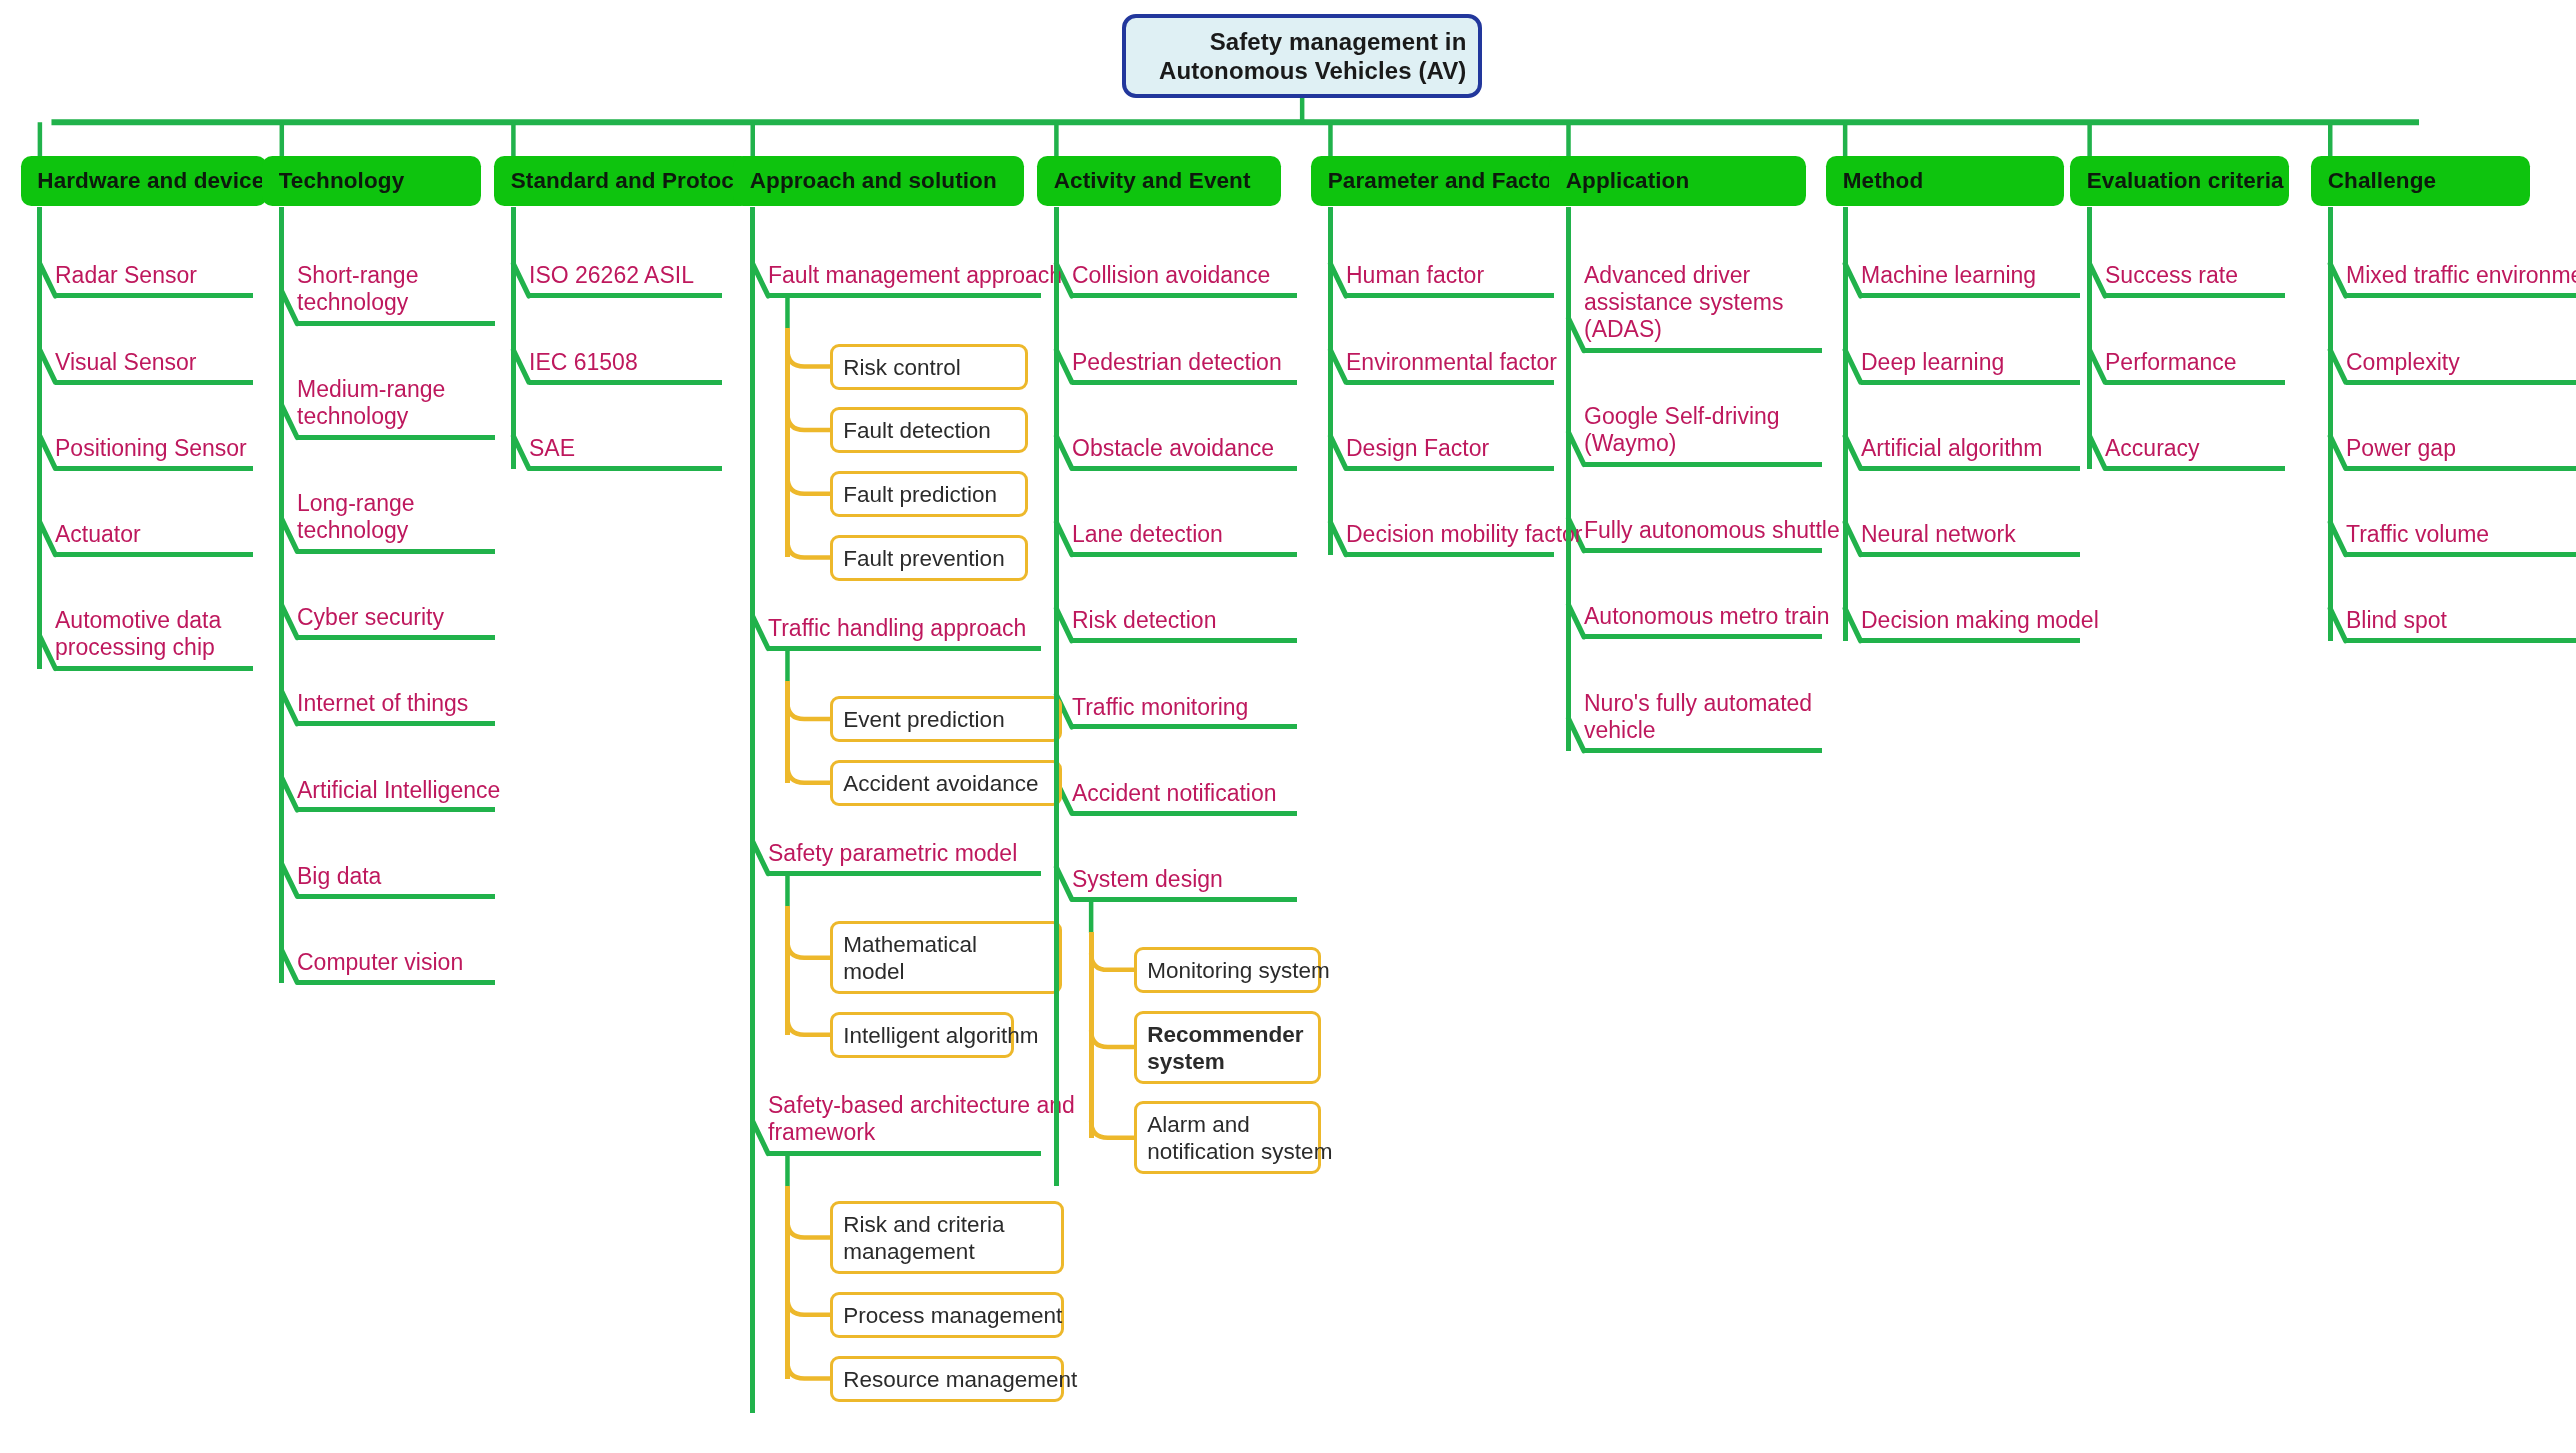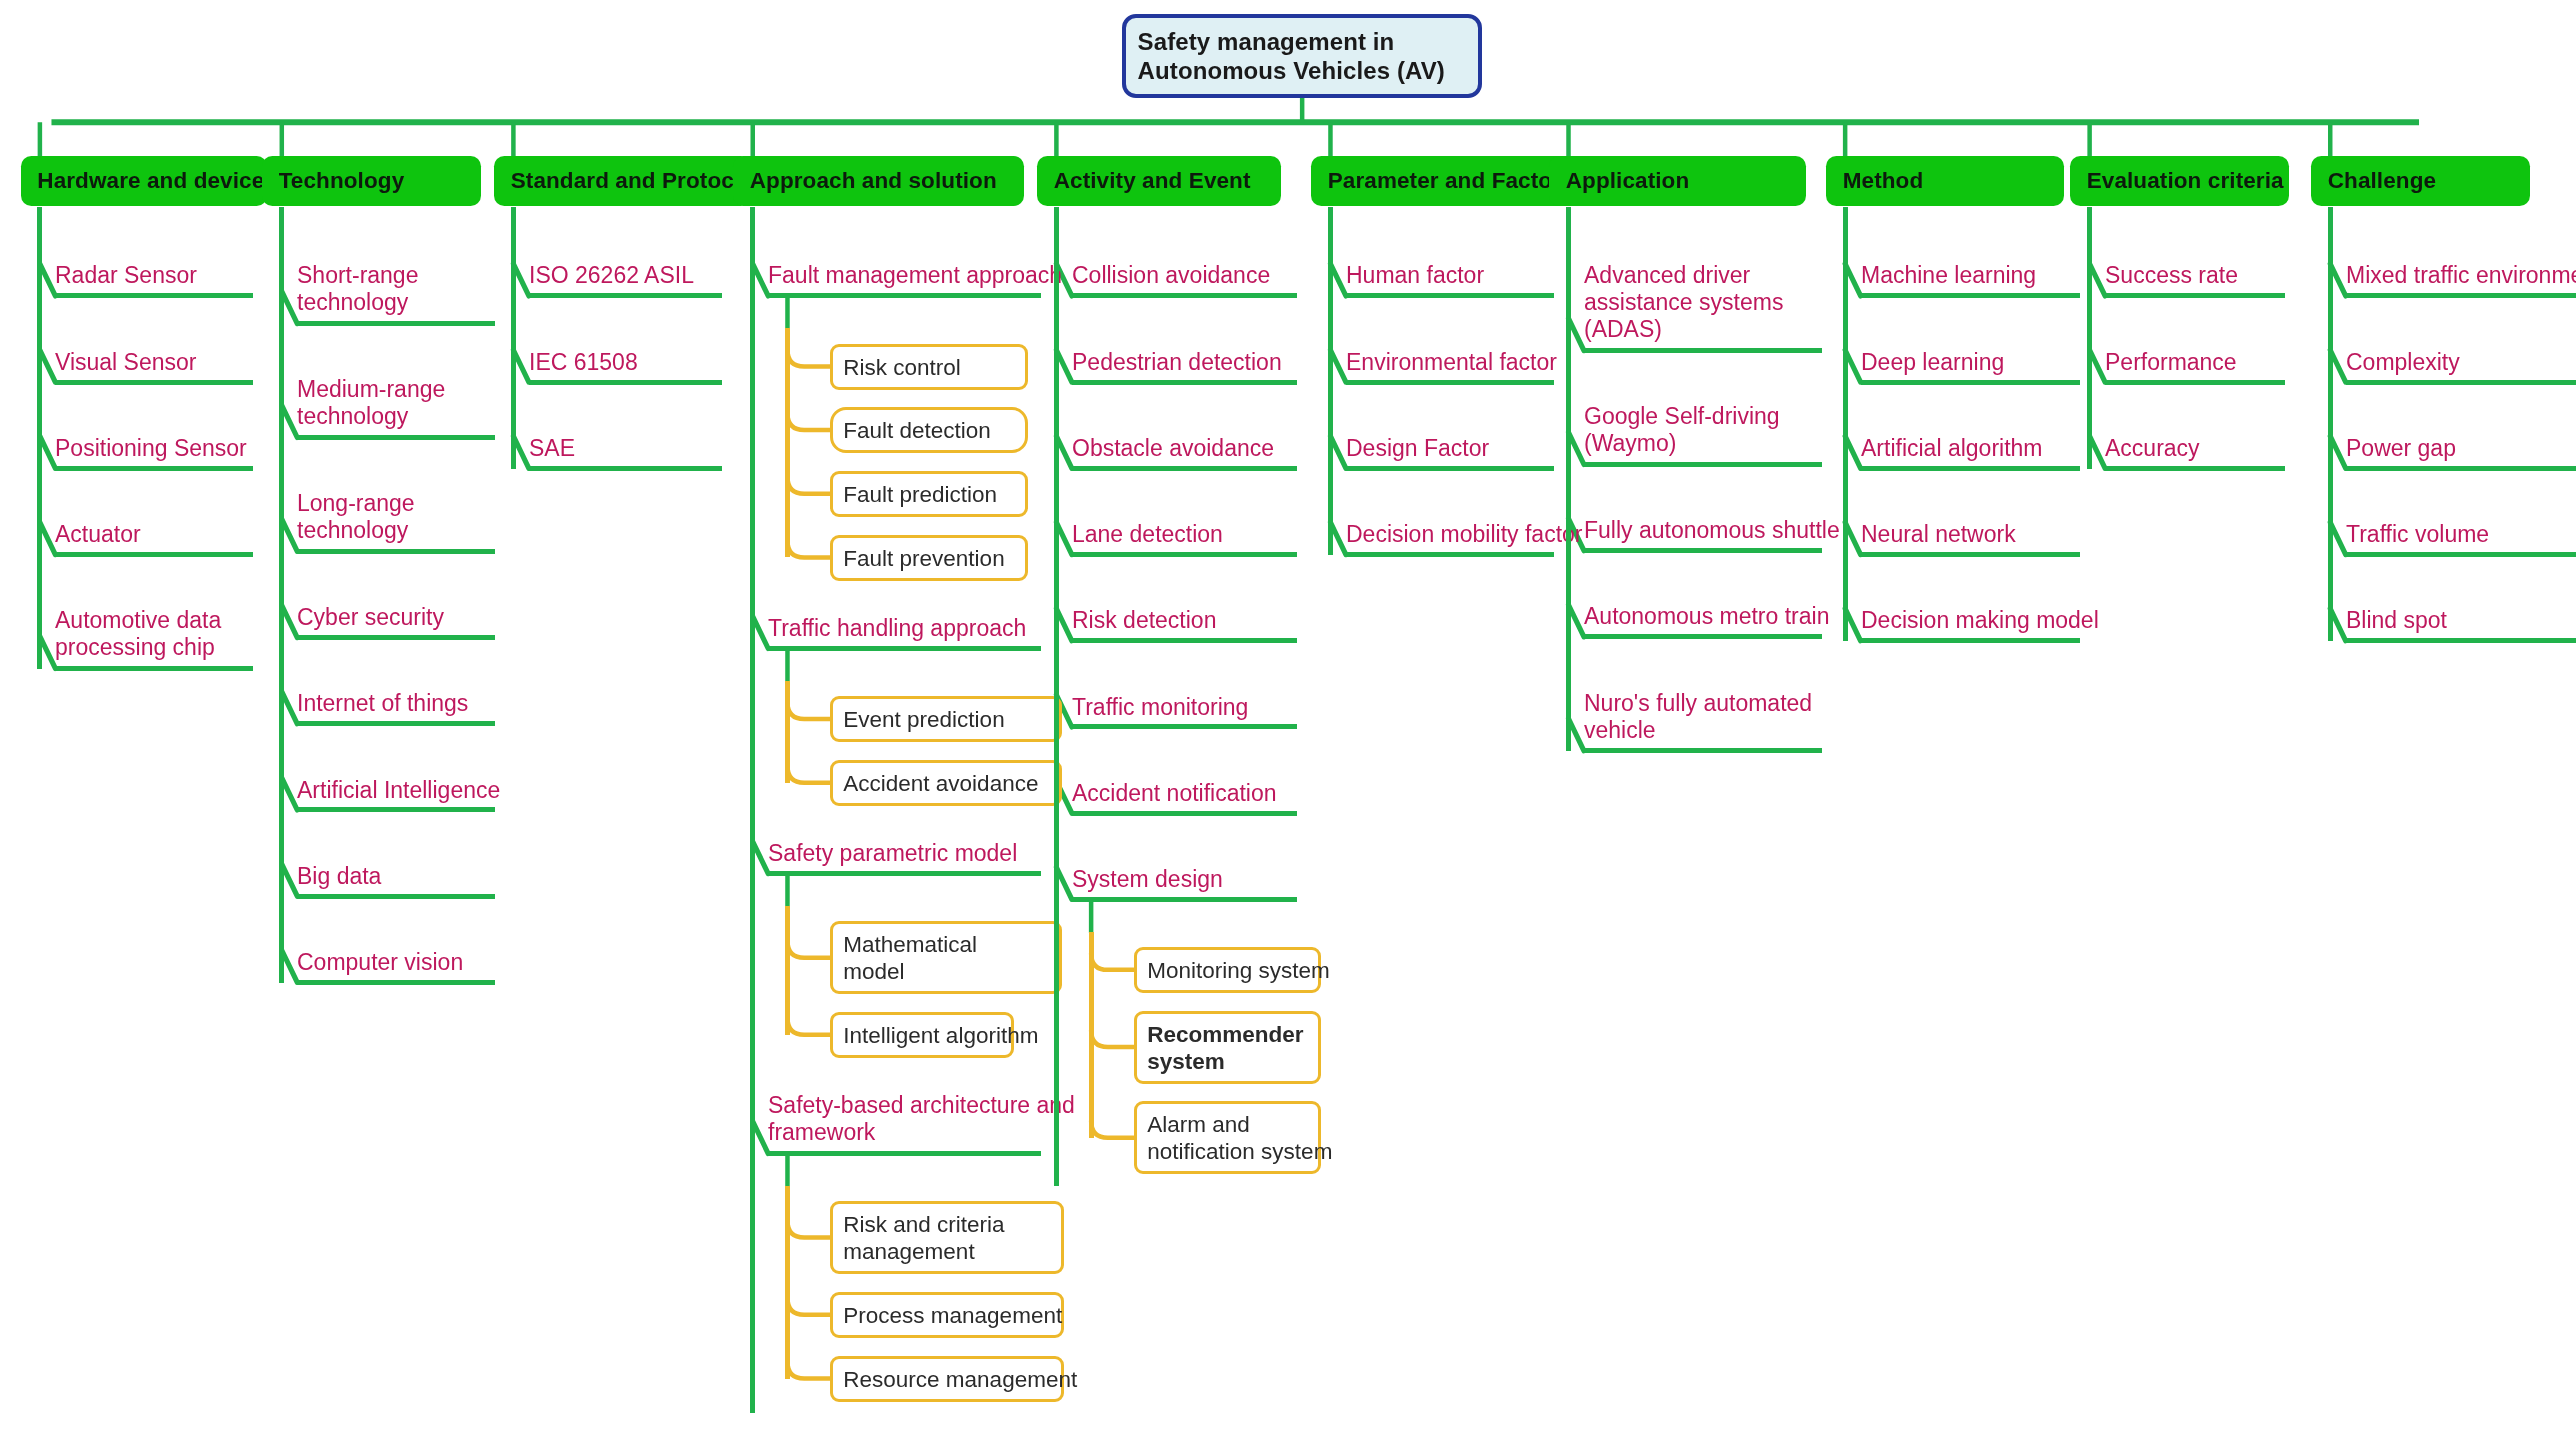--- a/index.html
+++ b/index.html
@@ -8,21 +8,21 @@
 
   #canvas{position:absolute;left:0;top:0;width:2576px;height:1454px;}
 
   
   .root-node{
     position:absolute; left:1122px; top:14px; width:360px; height:84px;
     background:#dff0f4; border:4.5px solid #22379c;
     box-sizing:border-box;
     border-radius:14px;
     display:flex;align-items:center;justify-content:center;
-    text-align:left;
+    text-align:right;
   }
   .root-node .txt{
     font-size:24px;font-weight:700;color:#1a1a1a;line-height:1.22;
     letter-spacing:0.1px;padding:0 11.6px;
   }
 
   
   .cat-head{
     position:absolute;height:50px;background:#0ec40e;
     border-radius:10.3px;
@@ -255,21 +255,21 @@
       </div>
       <div class="leaf" style="left: 529px; top: 466px; width: 193px; height: 5.1px; background: rgb(33, 178, 75);"></div>
       <div class="trunk" style="left: 511px; top: 207px; height: 262px;"></div>
       <div class="leaf" style="left: 768px; top: 262px;">
         <div class="label">Fault management approach</div>
       </div>
       <div class="leaf" style="left: 768px; top: 293px; width: 273px; height: 5.1px; background: rgb(33, 178, 75);"></div>
       <div class="ybox" style="left: 830px; top: 344px; width: 198px; height: 46px;">
         <span class="txt">Risk control</span>
       </div>
-      <div class="ybox" style="left: 830px; top: 407px; width: 198px; height: 46px; border-radius: 16px;">
+      <div class="ybox" style="left: 830px; top: 407px; width: 198px; height: 46px;">
         <span class="txt">Fault detection</span>
       </div>
       <div class="ybox" style="left: 830px; top: 471px; width: 198px; height: 46px;">
         <span class="txt">Fault prediction</span>
       </div>
       <div class="ybox" style="left: 830px; top: 535px; width: 198px; height: 46px;">
         <span class="txt">Fault prevention</span>
       </div>
       <div class="ytrunk" style="left: 785px; top: 328px; height: 229px;"></div>
       <div class="leaf" style="left: 768px; top: 615px;">

